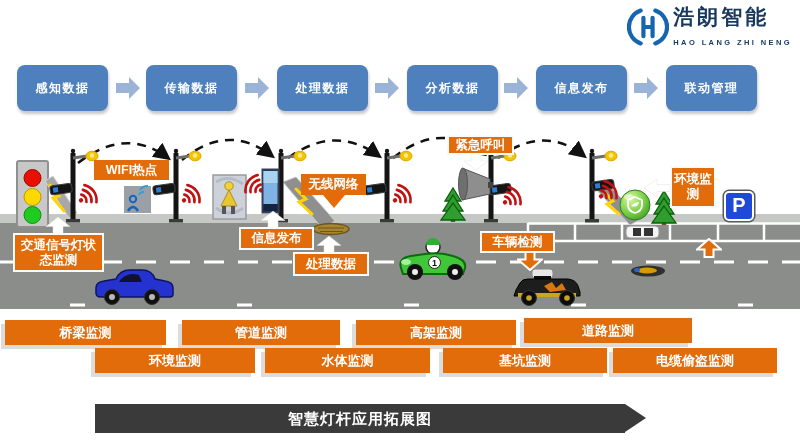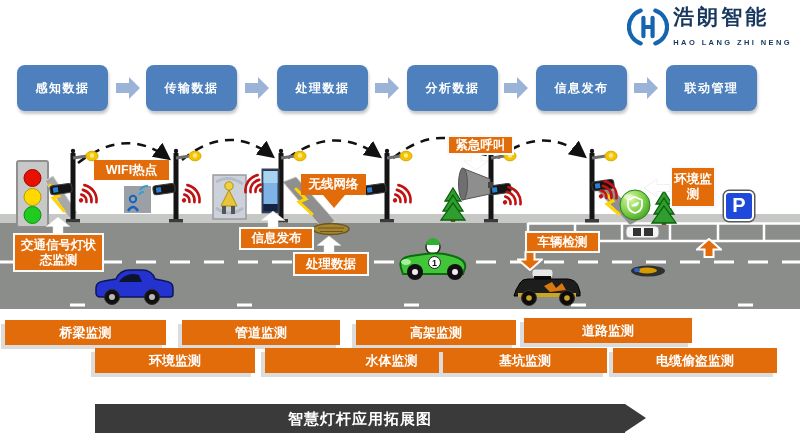--- a/index.html
+++ b/index.html
@@ -304,38 +304,38 @@
   <div class="olabel" style="left:239px;top:227px;width:75px;height:23px;">信息发布</div>
   <svg class="barrow" style="left:261px;top:211px;" width="24" height="17">
     <polygon points="12,0 24,9.5 17,9.5 17,17 7,17 7,9.5 0,9.5" fill="#fff" stroke="#e0e0e0" stroke-width="0.5"></polygon>
     </svg>
 
   <div class="olabel" style="left:293px;top:252px;width:76px;height:24px;">处理数据</div>
   <svg class="barrow" style="left:317px;top:236px;" width="24" height="17">
     <polygon points="12,0 24,9.5 17,9.5 17,17 7,17 7,9.5 0,9.5" fill="#fff" stroke="#e0e0e0" stroke-width="0.5"></polygon>
     </svg>
 
-  <div class="olabel" style="left:525px;top:231px;width:75px;height:22px;">车辆检测</div>
+  <div class="olabel" style="left:480px;top:231px;width:75px;height:22px;">车辆检测</div>
   <svg class="barrow" style="left:517px;top:251px;" width="26" height="20">
     <polygon points="13,19 1,8.5 8.5,8.5 8.5,1 17.5,1 17.5,8.5 25,8.5" fill="#e36c0a" stroke="#fff" stroke-width="2"></polygon>
     </svg>
 
   <svg class="barrow" style="left:696px;top:238px;" width="26" height="20">
     <polygon points="13,1 25,11.5 17.5,11.5 17.5,19 8.5,19 8.5,11.5 1,11.5" fill="#e36c0a" stroke="#fff" stroke-width="2"></polygon>
     </svg>
 
   <div class="psign">P</div>
   <div class="racenum">1</div>
 
   <div>
     <div class="mbox" style="left:5px;top:320px;width:161px;">桥梁监测</div>
     <div class="mbox" style="left:182px;top:320px;width:158px;">管道监测</div>
     <div class="mbox" style="left:356px;top:320px;width:160px;">高架监测</div>
     <div class="mbox" style="left:524px;top:318px;width:168px;">道路监测</div>
     <div class="mbox" style="left:95px;top:348px;width:160px;">环境监测</div>
-    <div class="mbox" style="left:265px;top:348px;width:165px;padding-left:44px;">水体监测</div>
+    <div class="mbox" style="left:265px;top:348px;width:165px;">水体监测</div>
     <div class="mbox" style="left:443px;top:348px;width:164px;">基坑监测</div>
     <div class="mbox" style="left:613px;top:348px;width:164px;">电缆偷盗监测</div>
   </div>
 
   <div class="banner">智慧灯杆应用拓展图</div>
 
 </div>
 
 </body></html>

